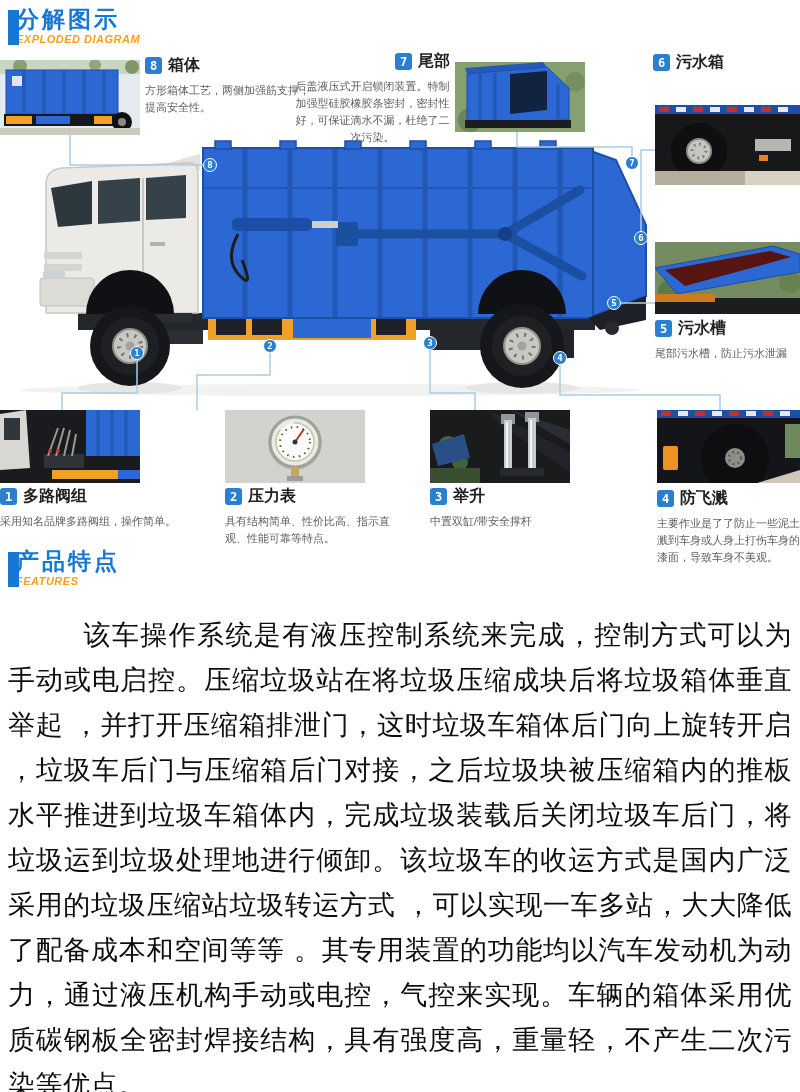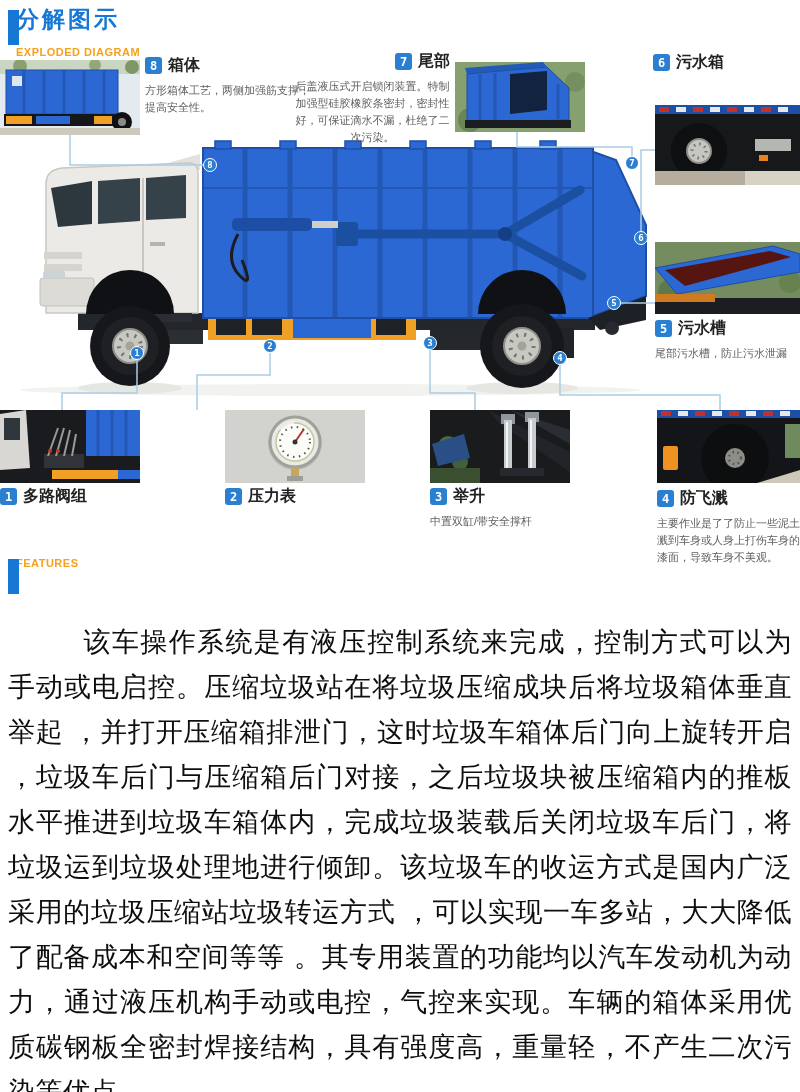--- a/index.html
+++ b/index.html
@@ -1,21 +1,21 @@
 <!DOCTYPE html>
 <html><head>
 <meta charset="utf-8">
 <style>
   html,body{margin:0;padding:0;background:#fff;}
   body{width:800px;font-family:"Liberation Sans","DejaVu Sans",sans-serif;color:#222;}
   
   .sec-header{position:relative;margin:8px 0 0 8px;padding-left:8px;height:40px;}
   .sec-bar{position:absolute;left:0;top:2px;width:11px;height:35px;background:#1677d4;}
   .sec-title{font-size:23px;font-weight:bold;color:#1677d4;line-height:1.0;letter-spacing:3px;}
-  .sec-sub{font-size:11px;font-weight:bold;color:#f9a01b;letter-spacing:.5px;margin-top:15px;}
+  .sec-sub{font-size:11px;font-weight:bold;color:#f9a01b;letter-spacing:.5px;margin-top:2px;font-style:italic;}
   
   .exploded{position:relative;height:492px;margin-top:2px;}
   .photo{position:absolute;overflow:hidden;}
   .photo svg{display:block;width:100%;height:100%;}
   .co{position:absolute;}
   .co-head{display:flex;align-items:center;gap:6px;font-size:16px;font-weight:bold;color:#222;}
   .co.alignr .co-head{justify-content:flex-end;}
   .co.alignr .co-desc{text-align:center;}
   .badge{display:inline-flex;align-items:center;justify-content:center;min-width:17px;height:17px;background:#2a7fd0;color:#fff;font-size:12px;font-weight:bold;border-radius:3px;font-family:"DejaVu Sans Mono",monospace;}
   .co-desc{margin-top:6px;font-size:11px;color:#5e5e5e;line-height:1.55;}
@@ -235,20 +235,21 @@
       <rect x="52" y="60" width="66" height="9" fill="#f0a125"></rect>
       <rect x="118" y="60" width="22" height="9" fill="#2c68d4"></rect>
     </svg>
   </div>
 
   <div class="co" style="left:0;top:436px;width:215px;">
     <div class="co-head">
       <span class="badge">1</span>
       <span>多路阀组</span>
     </div>
+    <div class="co-desc">采用知名品牌多路阀组，操作简单。</div>
   </div>
 
   <div class="photo" style="left:225px;top:360px;width:140px;height:73px;">
     <svg viewBox="0 0 140 73">
       <rect width="140" height="73" fill="#d2d2ce"></rect>
       <circle cx="70" cy="33" r="27" fill="#babcb6"></circle>
       <circle cx="70" cy="32" r="25" fill="#e9eae6" stroke="#9fa19b" stroke-width="3"></circle>
       <circle cx="70" cy="32" r="19" fill="#fcfcf9" stroke="#c8c4a0" stroke-width="1.5"></circle>
       <circle cx="70" cy="32" r="15" fill="none" stroke="#555550" stroke-width="2" stroke-dasharray="1.5 4.5"></circle>
       <path d="M70,32 L79,19" stroke="#b8342c" stroke-width="2"></path>
@@ -257,20 +258,21 @@
       <rect x="66" y="57" width="8" height="9" fill="#c3a95f"></rect>
       <rect x="62" y="66" width="16" height="5" fill="#9d9d97"></rect>
     </svg>
   </div>
 
   <div class="co" style="left:225px;top:436px;width:185px;">
     <div class="co-head">
       <span class="badge">2</span>
       <span>压力表</span>
     </div>
+    <div class="co-desc">具有结构简单、性价比高、指示直观、性能可靠等特点。</div>
   </div>
 
   <div class="photo" style="left:430px;top:360px;width:140px;height:73px;">
     <svg viewBox="0 0 140 73">
       <rect width="140" height="73" fill="#191b1d"></rect>
       <circle cx="18" cy="36" r="10" fill="#4c683c"></circle>
         <circle cx="30" cy="52" r="8" fill="#42603a"></circle>
       <rect y="58" width="50" height="15" fill="#394f30"></rect>
       <polygon points="2,34 34,24 40,48 8,56" fill="#2a4f86"></polygon>
       <polygon points="58,0 140,42 140,62 70,14" fill="#22242a"></polygon>
@@ -320,16 +322,17 @@
       <circle cx="430" cy="293" r="6.5" fill="#2a7fd0" stroke="#fff"></circle>
       <text x="430" y="296.3">3</text>
       <circle cx="560" cy="308" r="6.5" fill="#2a7fd0" stroke="#fff"></circle>
       <text x="560" y="311.3">4</text>
     </g>
   </svg>
 </div>
 
 <div class="sec-header">
   <div class="sec-bar"></div>
+  <div class="sec-title">产品特点</div>
   <div class="sec-sub">FEATURES</div>
 </div>
 
 <p class="features-para">该车操作系统是有液压控制系统来完成，控制方式可以为手动或电启控。压缩垃圾站在将垃圾压缩成块后将垃圾箱体垂直举起 ，并打开压缩箱排泄门，这时垃圾车箱体后门向上旋转开启 ，垃圾车后门与压缩箱后门对接，之后垃圾块被压缩箱内的推板水平推进到垃圾车箱体内，完成垃圾装载后关闭垃圾车后门，将垃圾运到垃圾处理地进行倾卸。该垃圾车的收运方式是国内广泛采用的垃圾压缩站垃圾转运方式 ，可以实现一车多站，大大降低了配备成本和空间等等 。其专用装置的功能均以汽车发动机为动力，通过液压机构手动或电控，气控来实现。车辆的箱体采用优质碳钢板全密封焊接结构，具有强度高，重量轻，不产生二次污染等优点。</p>
 
 </body></html>

